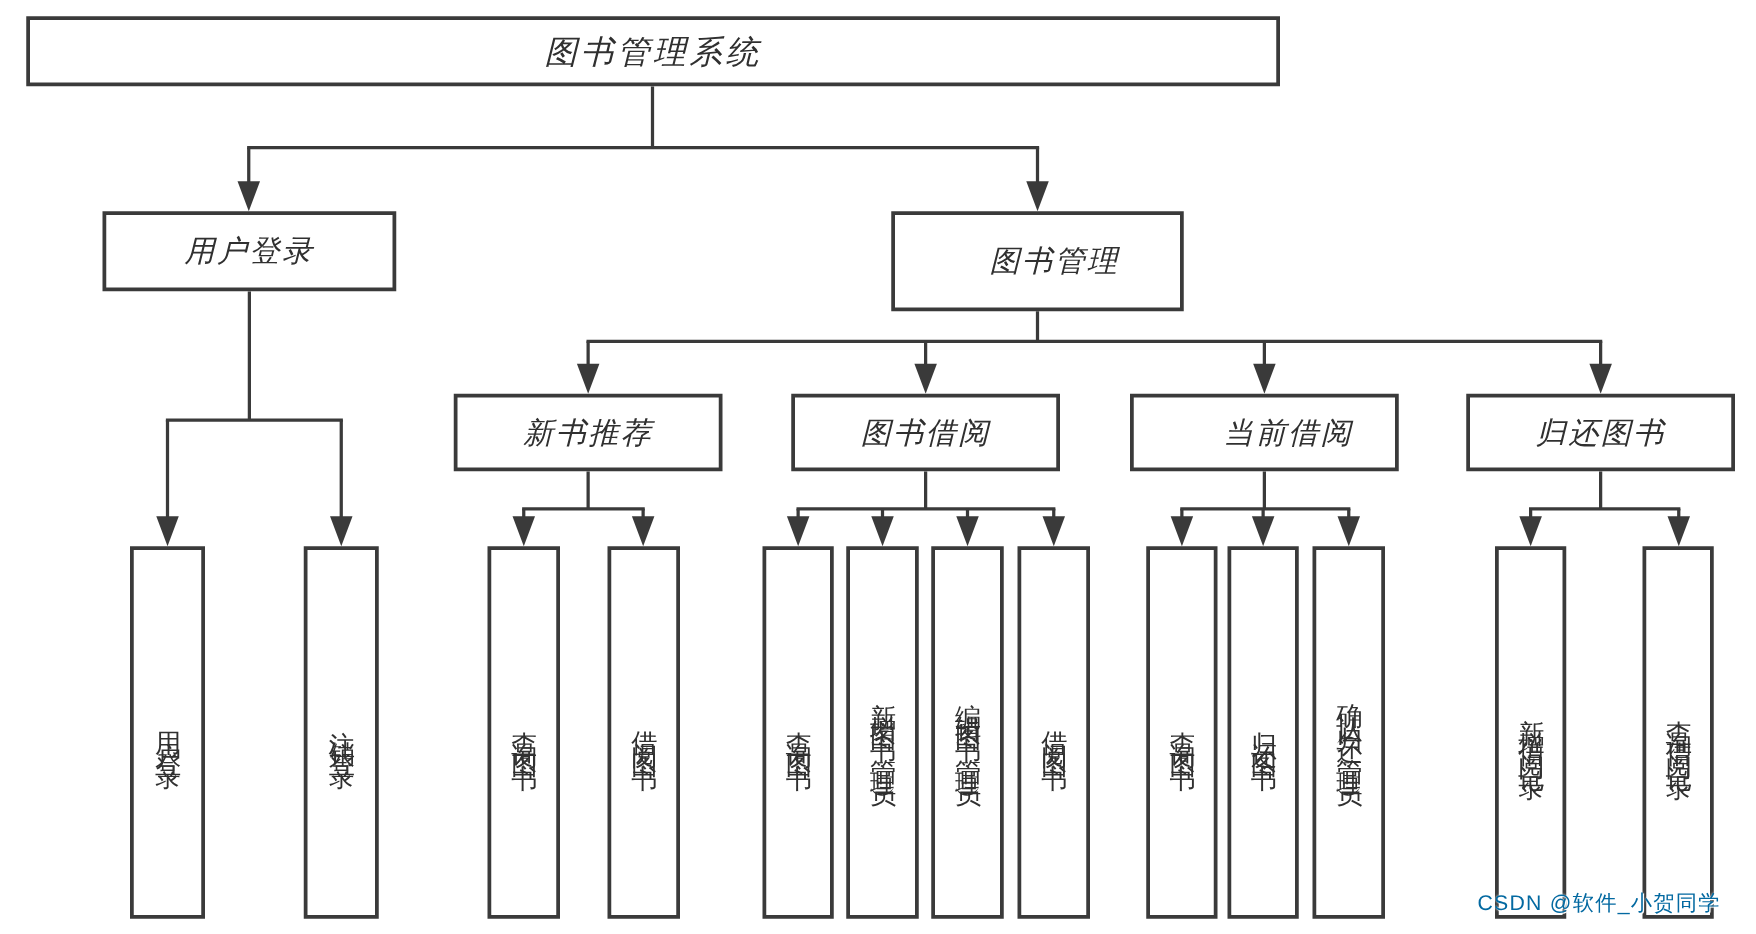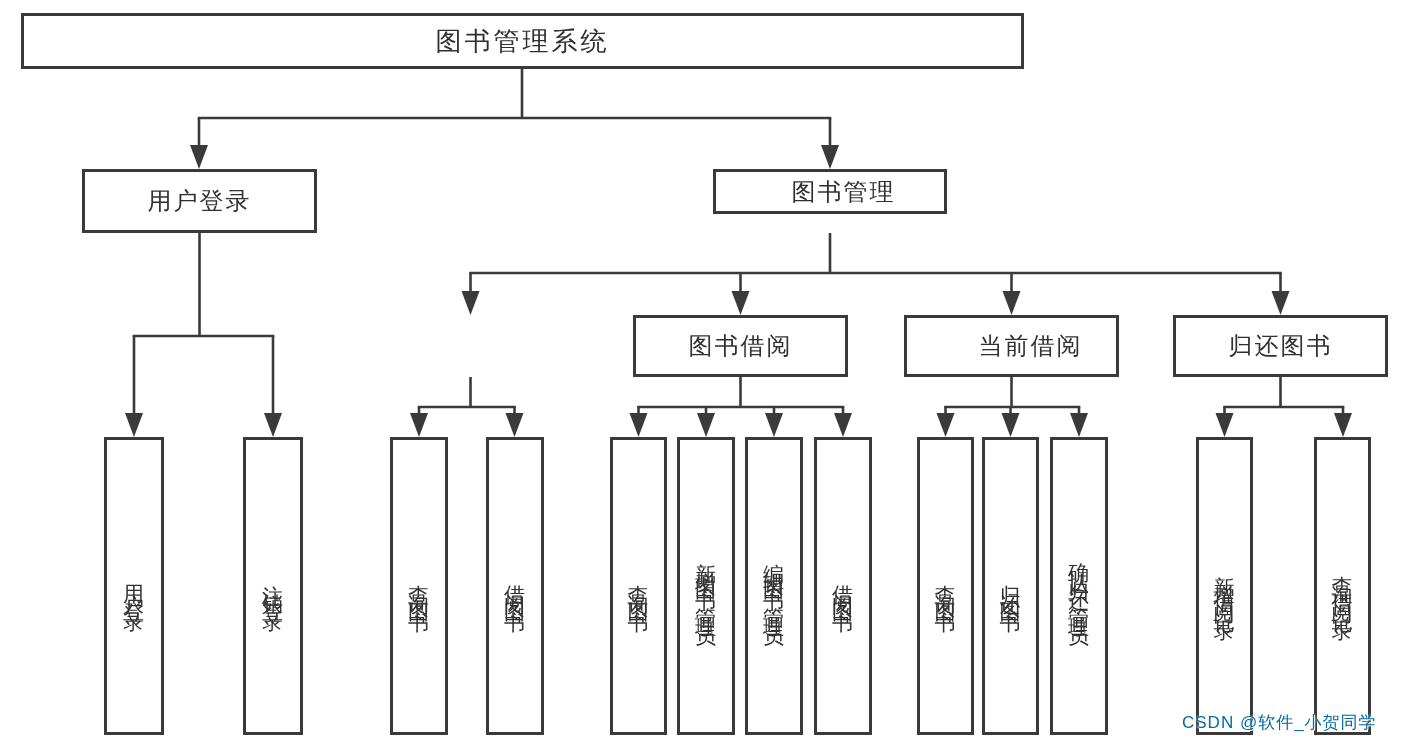--- a/index.html
+++ b/index.html
@@ -15,21 +15,21 @@
   .wires { position: absolute; left: 0; top: 0; width: 1405px; height: 747px; }
   .hbox {
     position: absolute;
     box-sizing: border-box;
     border: 3px solid #3a3a3a;
     background: #ffffff;
     display: flex;
     align-items: center;
     justify-content: center;
   }
-  .hbox .label { font-size: 24px; letter-spacing: 2px; white-space: nowrap; }
+  .hbox .label { font-size: 24px; letter-spacing: 2px; white-space: nowrap; font-style: italic; }
   .hbox .label.title { font-size: 26px; letter-spacing: 3px; }
   .vbox {
     position: absolute;
     top: 437px;
     height: 298px;
     box-sizing: border-box;
     border: 3px solid #3a3a3a;
     background: #ffffff;
     display: flex;
     align-items: center;
@@ -134,24 +134,27 @@
     </g>
   </svg>
 
   <div class="hbox" style="left:21px; top:13px; width:1003px; height:56px;">
     <span class="label title">图书管理系统</span>
   </div>
 
   <div class="hbox" style="left:82px; top:169px; width:235px; height:64px;">
     <span class="label">用户登录</span>
   </div>
-  <div class="hbox" style="left:713px; top:169px; width:234px; height:45px;padding-left:27px;">
+  <div class="hbox" style="left:713px; top:169px; width:234px; height:80px;padding-left:27px;">
     <span class="label">图书管理</span>
   </div>
 
+  <div class="hbox" style="left:363px; top:315px; width:215px; height:62px;">
+    <span class="label">新书推荐</span>
+  </div>
   <div class="hbox" style="left:633px; top:315px; width:215px; height:62px;">
     <span class="label">图书借阅</span>
   </div>
   <div class="hbox" style="left:904px; top:315px; width:215px; height:62px;padding-left:38px;">
     <span class="label">当前借阅</span>
   </div>
   <div class="hbox" style="left:1173px; top:315px; width:215px; height:62px;">
     <span class="label">归还图书</span>
   </div>
 

